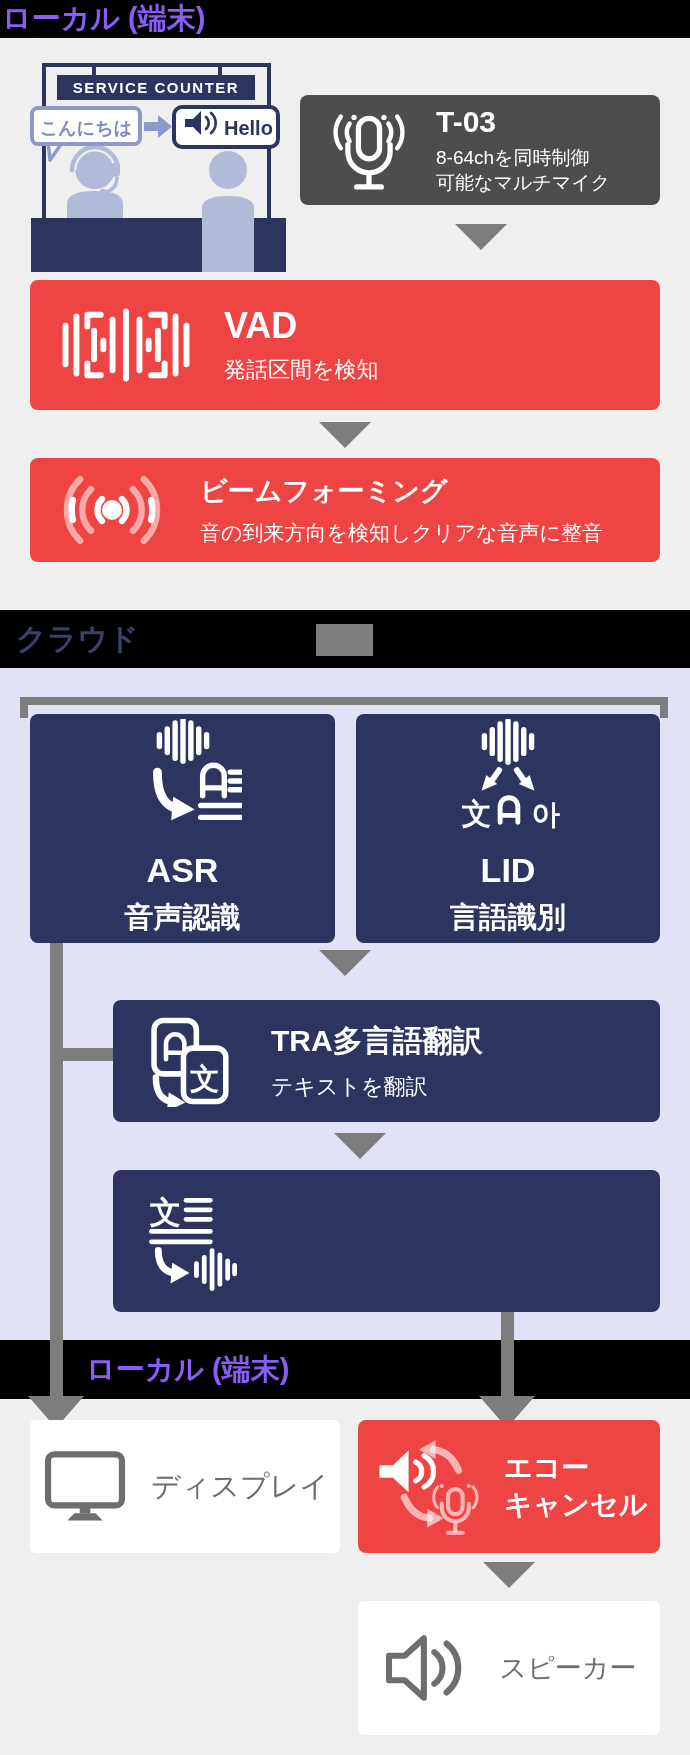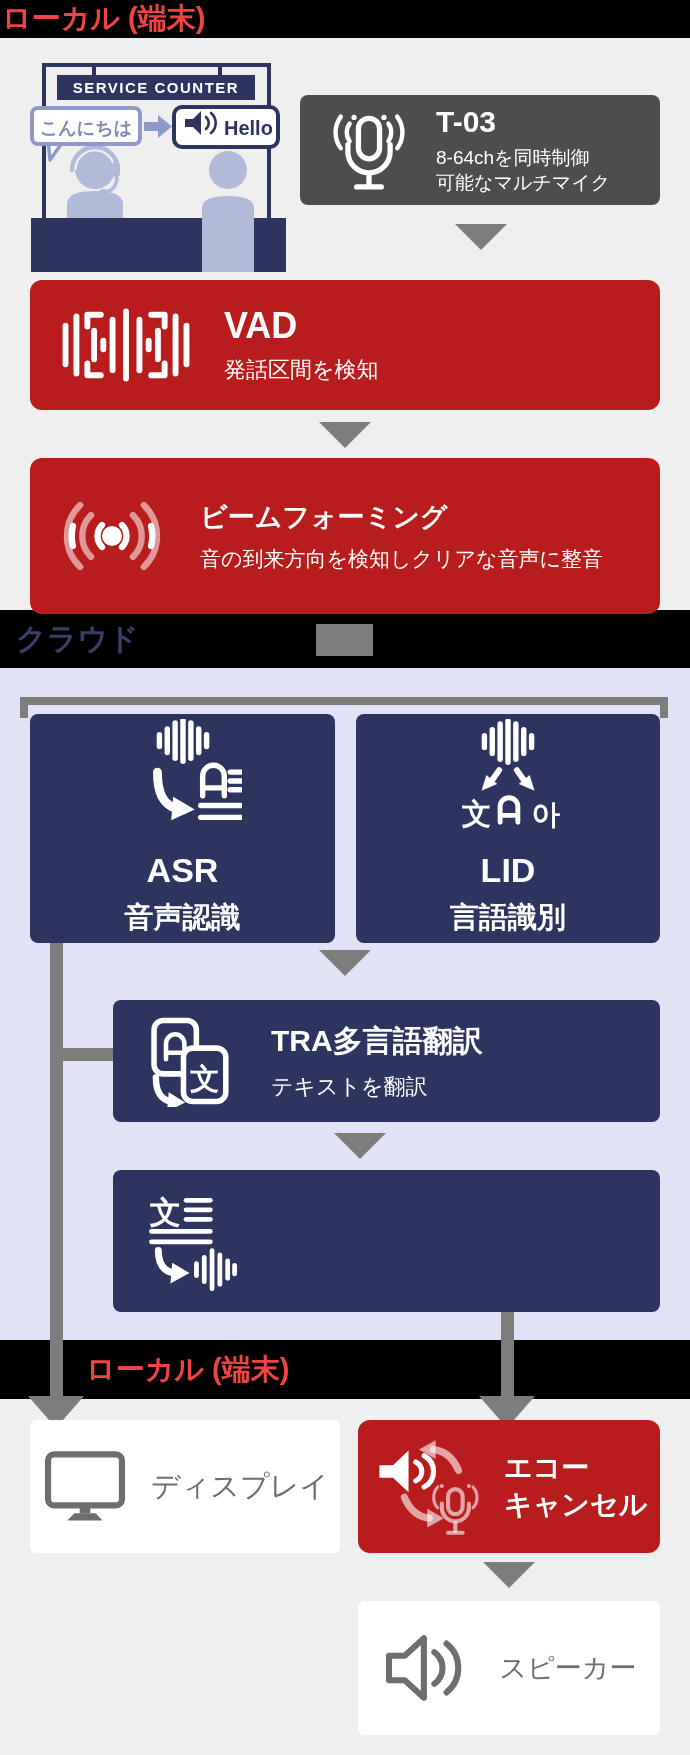--- a/index.html
+++ b/index.html
@@ -4,34 +4,34 @@
 <style>
   html,body{margin:0;padding:0;}
   #canvas{
     position:relative;width:690px;height:1755px;overflow:hidden;
     background:#efefef;
     font-family:"Liberation Sans","DejaVu Sans",sans-serif;
   }
   .abs{position:absolute;}
   
   .band{left:0;width:690px;background:#000;z-index:1;display:flex;align-items:center;}
-  .band-label{color:#ef4444;font-weight:700;font-size:29px;white-space:nowrap;}
+  .band-label{color:#8b5cf6;font-weight:700;font-size:29px;white-space:nowrap;}
   .band-label.cloud{color:#3a4169;font-size:30px;}
   
   .lavender{left:0;top:668px;width:690px;height:672px;background:#e2e2f7;z-index:0;}
   
   .gray{background:#7d7d7d;}
   .line{z-index:2;}
   .arrow-down{width:0;height:0;border-left:26px solid transparent;border-right:26px solid transparent;
               border-top:26px solid #7d7d7d;z-index:3;}
   .arrow-head-big{width:0;height:0;border-left:28px solid transparent;border-right:28px solid transparent;
               border-top:32px solid #7d7d7d;z-index:2;}
   
   .node{z-index:3;display:flex;align-items:center;border-radius:8px;box-sizing:border-box;}
-  .node-orange{background:#b91c1c;color:#fff;border-radius:12px;}
+  .node-orange{background:#ef4444;color:#fff;}
   .node-navy{background:#2e3460;color:#fff;}
   .node-dark{background:#4d4d4d;color:#fff;}
   .node-white{background:#fff;color:#6e6e6e;border-radius:6px;}
   .col{display:flex;flex-direction:column;}
   .center-col{align-items:center;justify-content:center;width:100%;text-align:center;}
   svg{display:block;}
   .t03-title{font-size:30px;font-weight:700;margin-bottom:6px;}
   .t03-desc{font-size:19px;line-height:1.32;}
   .vad-title{font-size:36px;font-weight:700;margin-bottom:8px;}
   .vad-desc{font-size:22px;}
@@ -144,21 +144,21 @@
       <line x1="152" y1="27" x2="152" y2="73"></line>
     </svg>
     <div class="col" style="margin-left:30px;">
       <div class="vad-title">VAD</div>
       <div class="vad-desc">発話区間を検知</div>
     </div>
   </div>
 
   <div class="abs arrow-down" style="left:319px;top:422px;"></div>
 
-  <div class="abs node node-orange" style="left:30px;top:458px;width:630px;height:156px;">
+  <div class="abs node node-orange" style="left:30px;top:458px;width:630px;height:104px;">
     <svg width="100" height="92" viewBox="0 0 110 100" style="margin-left:32px;" fill="none" stroke-linecap="round">
       <circle cx="55" cy="50" r="11" fill="#ffffff"></circle>
       <path d="M44,38 A17,17 0 0 0 44,62" stroke="#ffffff" stroke-width="7"></path>
       <path d="M32,27 A32,32 0 0 0 32,73" stroke="#ffffff" stroke-opacity="0.55" stroke-width="7"></path>
       <path d="M20,16 A47,47 0 0 0 20,84" stroke="#ffffff" stroke-opacity="0.55" stroke-width="7"></path>
       <path d="M12,39 A47,47 0 0 0 12,61" stroke="#ffffff" stroke-width="7"></path>
       <path d="M66,38 A17,17 0 0 1 66,62" stroke="#ffffff" stroke-width="7"></path>
       <path d="M78,27 A32,32 0 0 1 78,73" stroke="#ffffff" stroke-opacity="0.55" stroke-width="7"></path>
       <path d="M90,16 A47,47 0 0 1 90,84" stroke="#ffffff" stroke-opacity="0.55" stroke-width="7"></path>
       <path d="M98,39 A47,47 0 0 1 98,61" stroke="#ffffff" stroke-width="7"></path>

